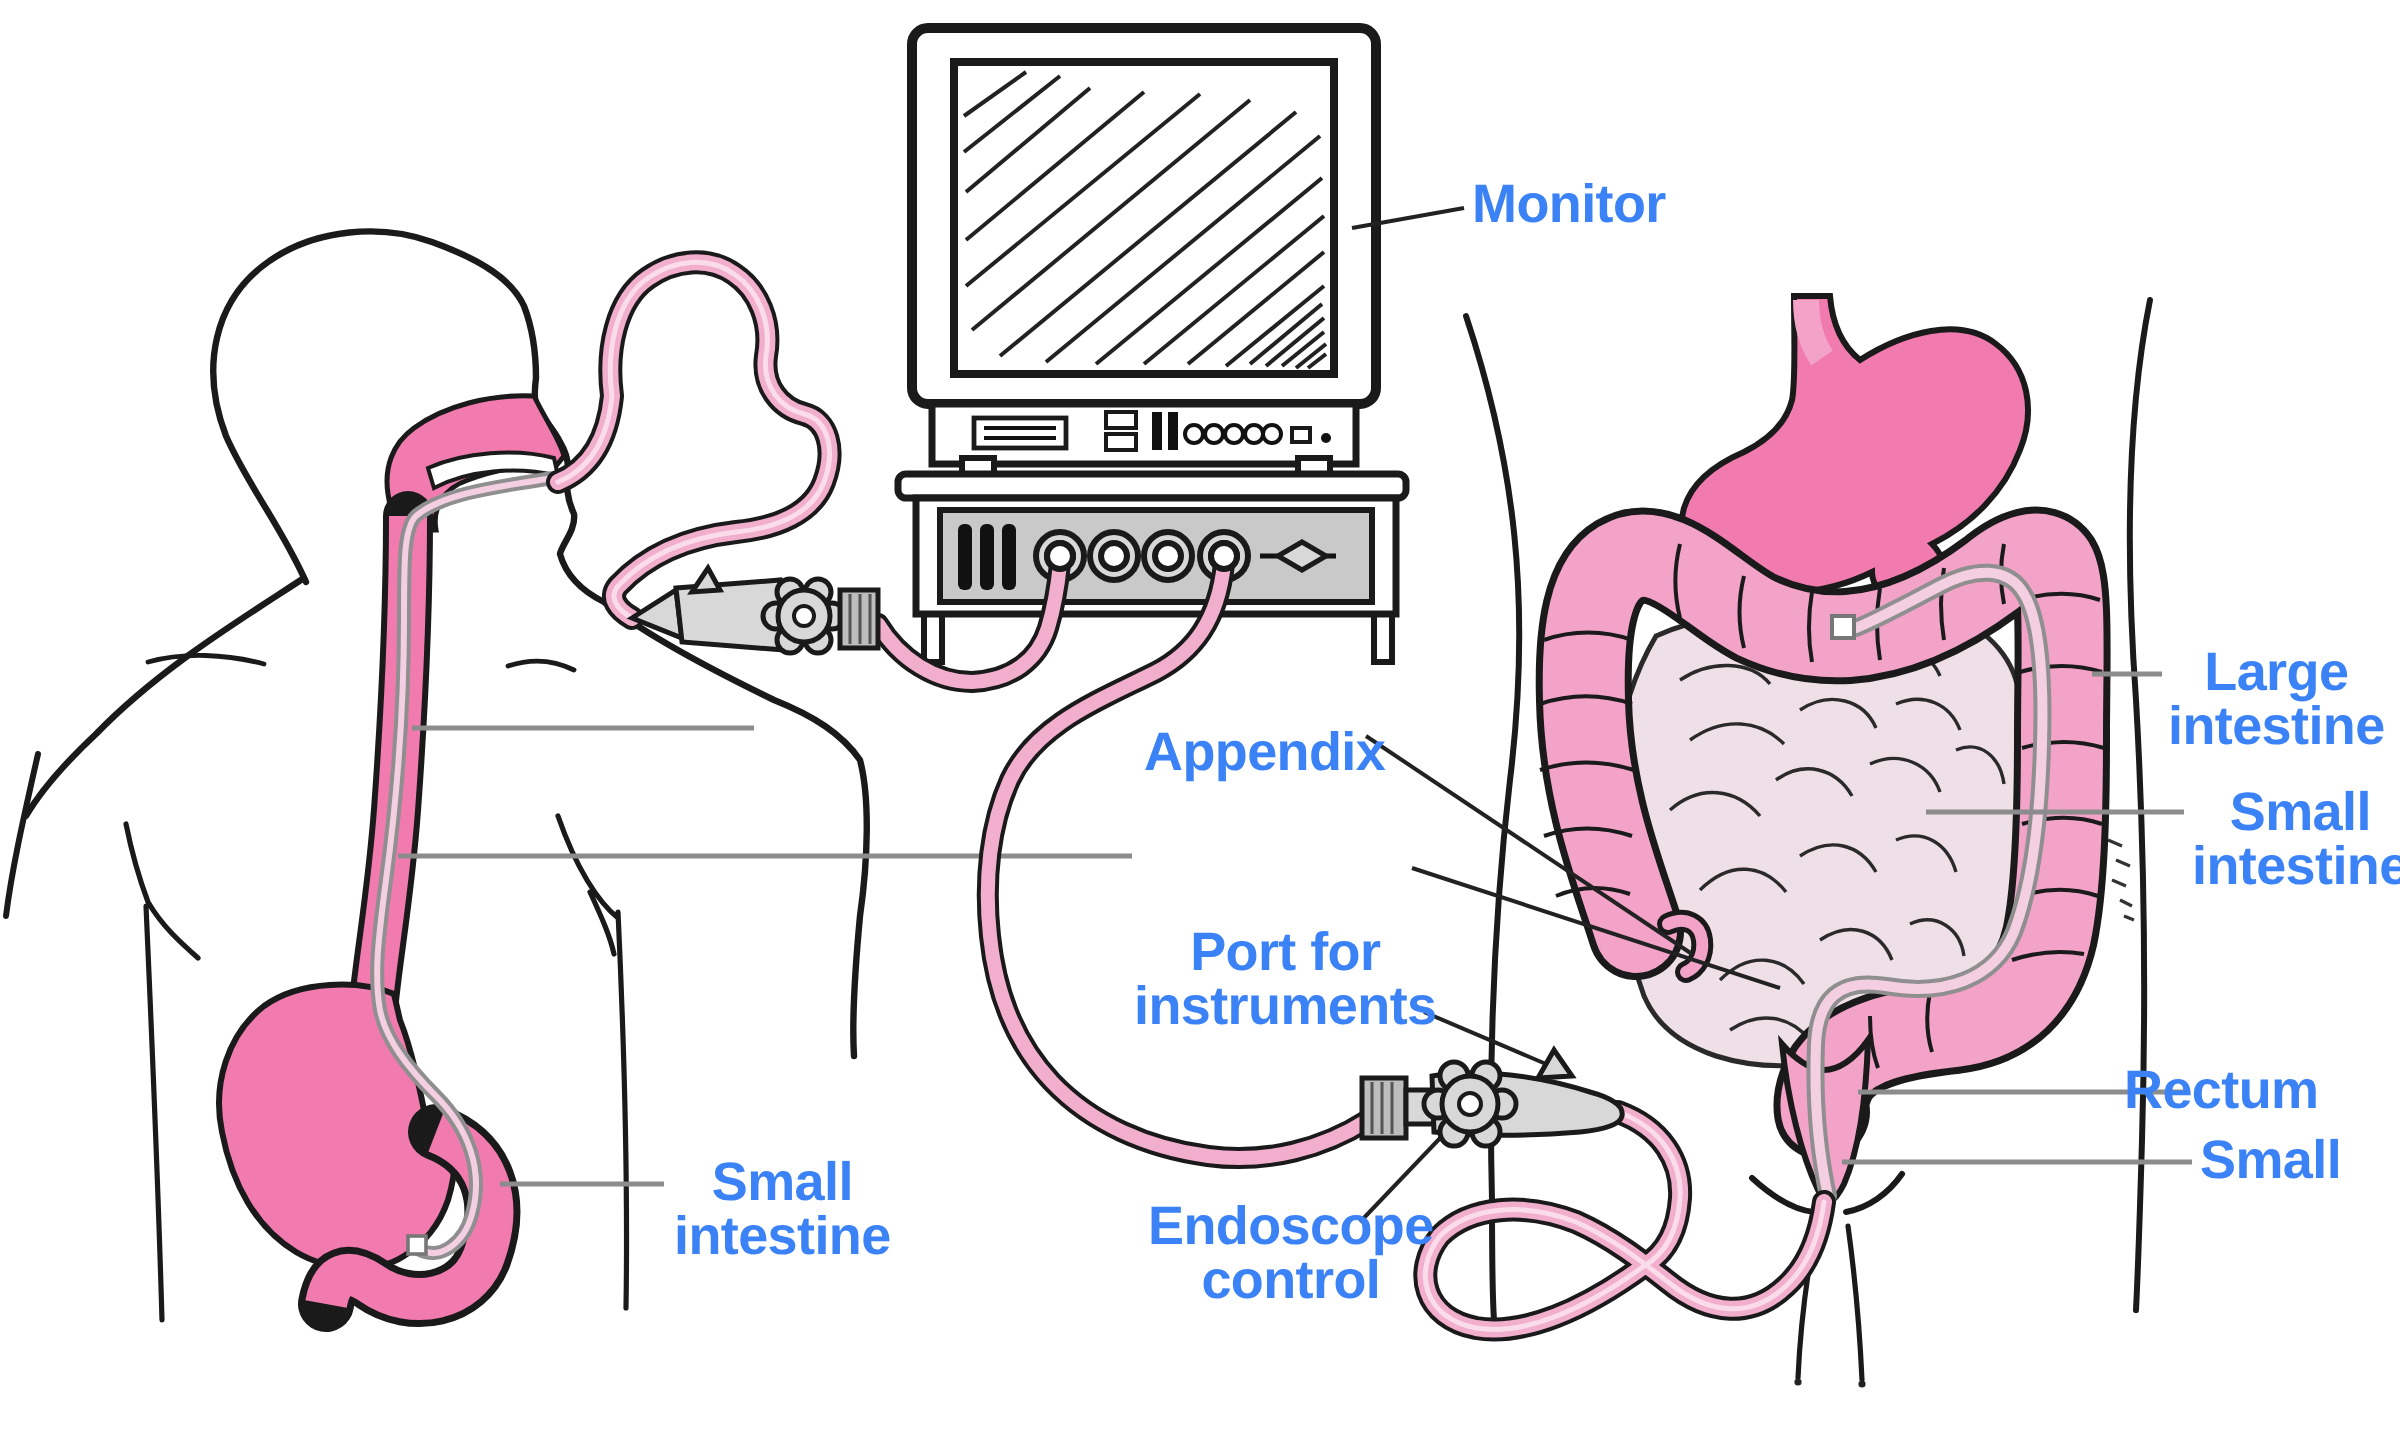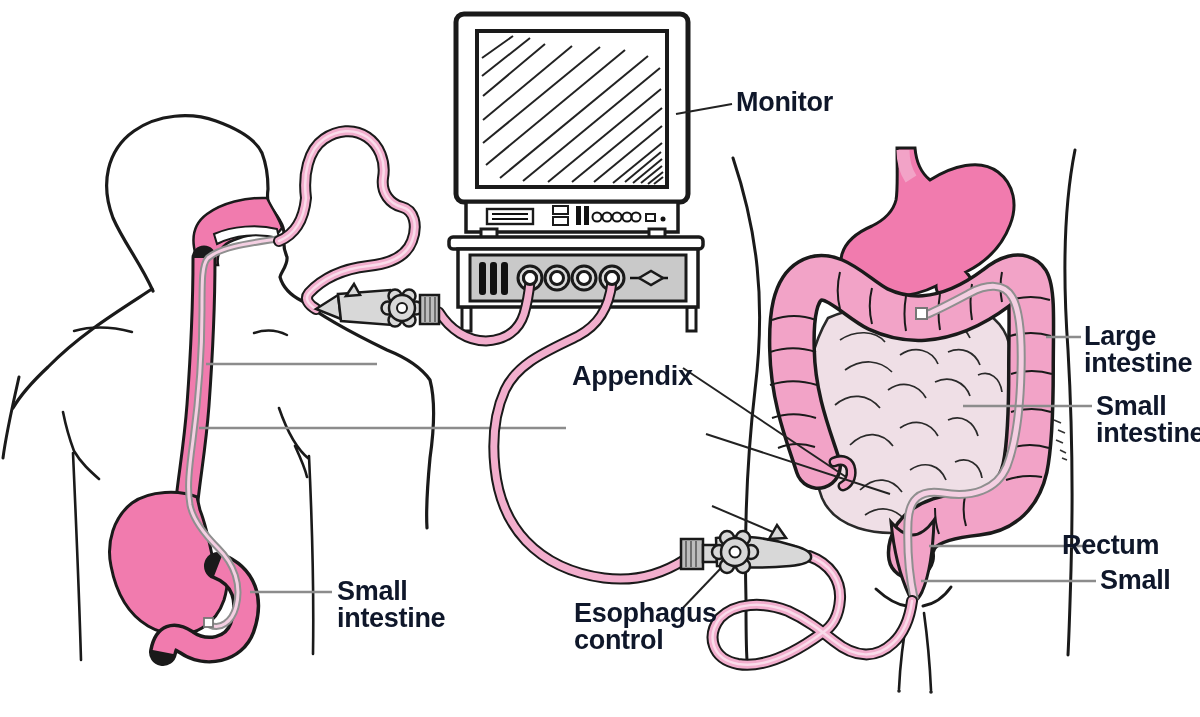--- a/index.html
+++ b/index.html
@@ -1,20 +1,20 @@
 <!DOCTYPE html>
 <html style="--organ-pink: #F17BAE; --colon-pink: #F2A3C7; --pale-intestine: #EFDFE6; --tube-pink: #F2AECD; --tube-core: #FADCEA; --scope-gray: #8F8F8F; --scope-core: #F4CFE2; --equipment-gray: #D8D8D8; --ribbed-gray: #BDBDBD; --panel-gray: #C9C9C9; --outline: #1A1A1A; --leader-gray: #8C8C8C;"><head>
 <meta charset="utf-8">
 <style>
   html,body{margin:0;padding:0;background:#fff;}
   .stage{position:relative;width:1200px;height:717px;background:#fff;overflow:hidden;
          font-family:"Liberation Sans", sans-serif;}
   .stage svg{position:absolute;left:0;top:0;}
   .lbl{position:absolute;font-size:27px;font-weight:600;line-height:27px;
-       letter-spacing:-0.3px;color:#0f172a;white-space:pre-line;}
+       letter-spacing:-0.3px;color:#3b82f6;white-space:pre-line;text-align:center;}
   
   .outline{stroke:var(--outline);fill:none;stroke-linecap:round;stroke-linejoin:round;}
   .organ-fill{fill:var(--organ-pink);stroke:var(--outline);}
   .colon-under{stroke:var(--outline);fill:none;stroke-linecap:round;}
   .colon-over{stroke:var(--colon-pink);fill:none;stroke-linecap:round;}
   .pale-fill{fill:var(--pale-intestine);stroke:#2a2a2a;}
   .scope-out{stroke:var(--scope-gray);fill:none;stroke-linecap:round;}
   .scope-core{stroke:var(--scope-core);fill:none;stroke-linecap:round;}
   .cable-out{stroke:var(--outline);fill:none;stroke-linecap:round;}
   .cable-mid{stroke:var(--tube-pink);fill:none;stroke-linecap:round;}
@@ -312,21 +312,23 @@
       </g>
     </g>
 
     <circle class="whitebox" cx="530" cy="278" r="6.5" stroke-width="3"></circle>
     <circle class="whitebox" cx="612" cy="278" r="6.5" stroke-width="3"></circle>
   </g>
 </svg>
 
   <div class="lbl" style="left:736px;top:89px">Monitor</div>
   <div class="lbl" style="left:572px;top:363px">Appendix</div>
-  <div class="lbl" style="left:574px;top:600px">Esophagus
+  <div class="lbl" style="left:567px;top:463px">Port for
+instruments</div>
+  <div class="lbl" style="left:574px;top:600px">Endoscope
 control</div>
   <div class="lbl" style="left:337px;top:578px">Small
 intestine</div>
   <div class="lbl" style="left:1084px;top:323px">Large
 intestine</div>
   <div class="lbl" style="left:1096px;top:393px">Small
 intestine</div>
   <div class="lbl" style="left:1062px;top:532px">Rectum</div>
   <div class="lbl" style="left:1100px;top:567px">Small</div>
 </div>

